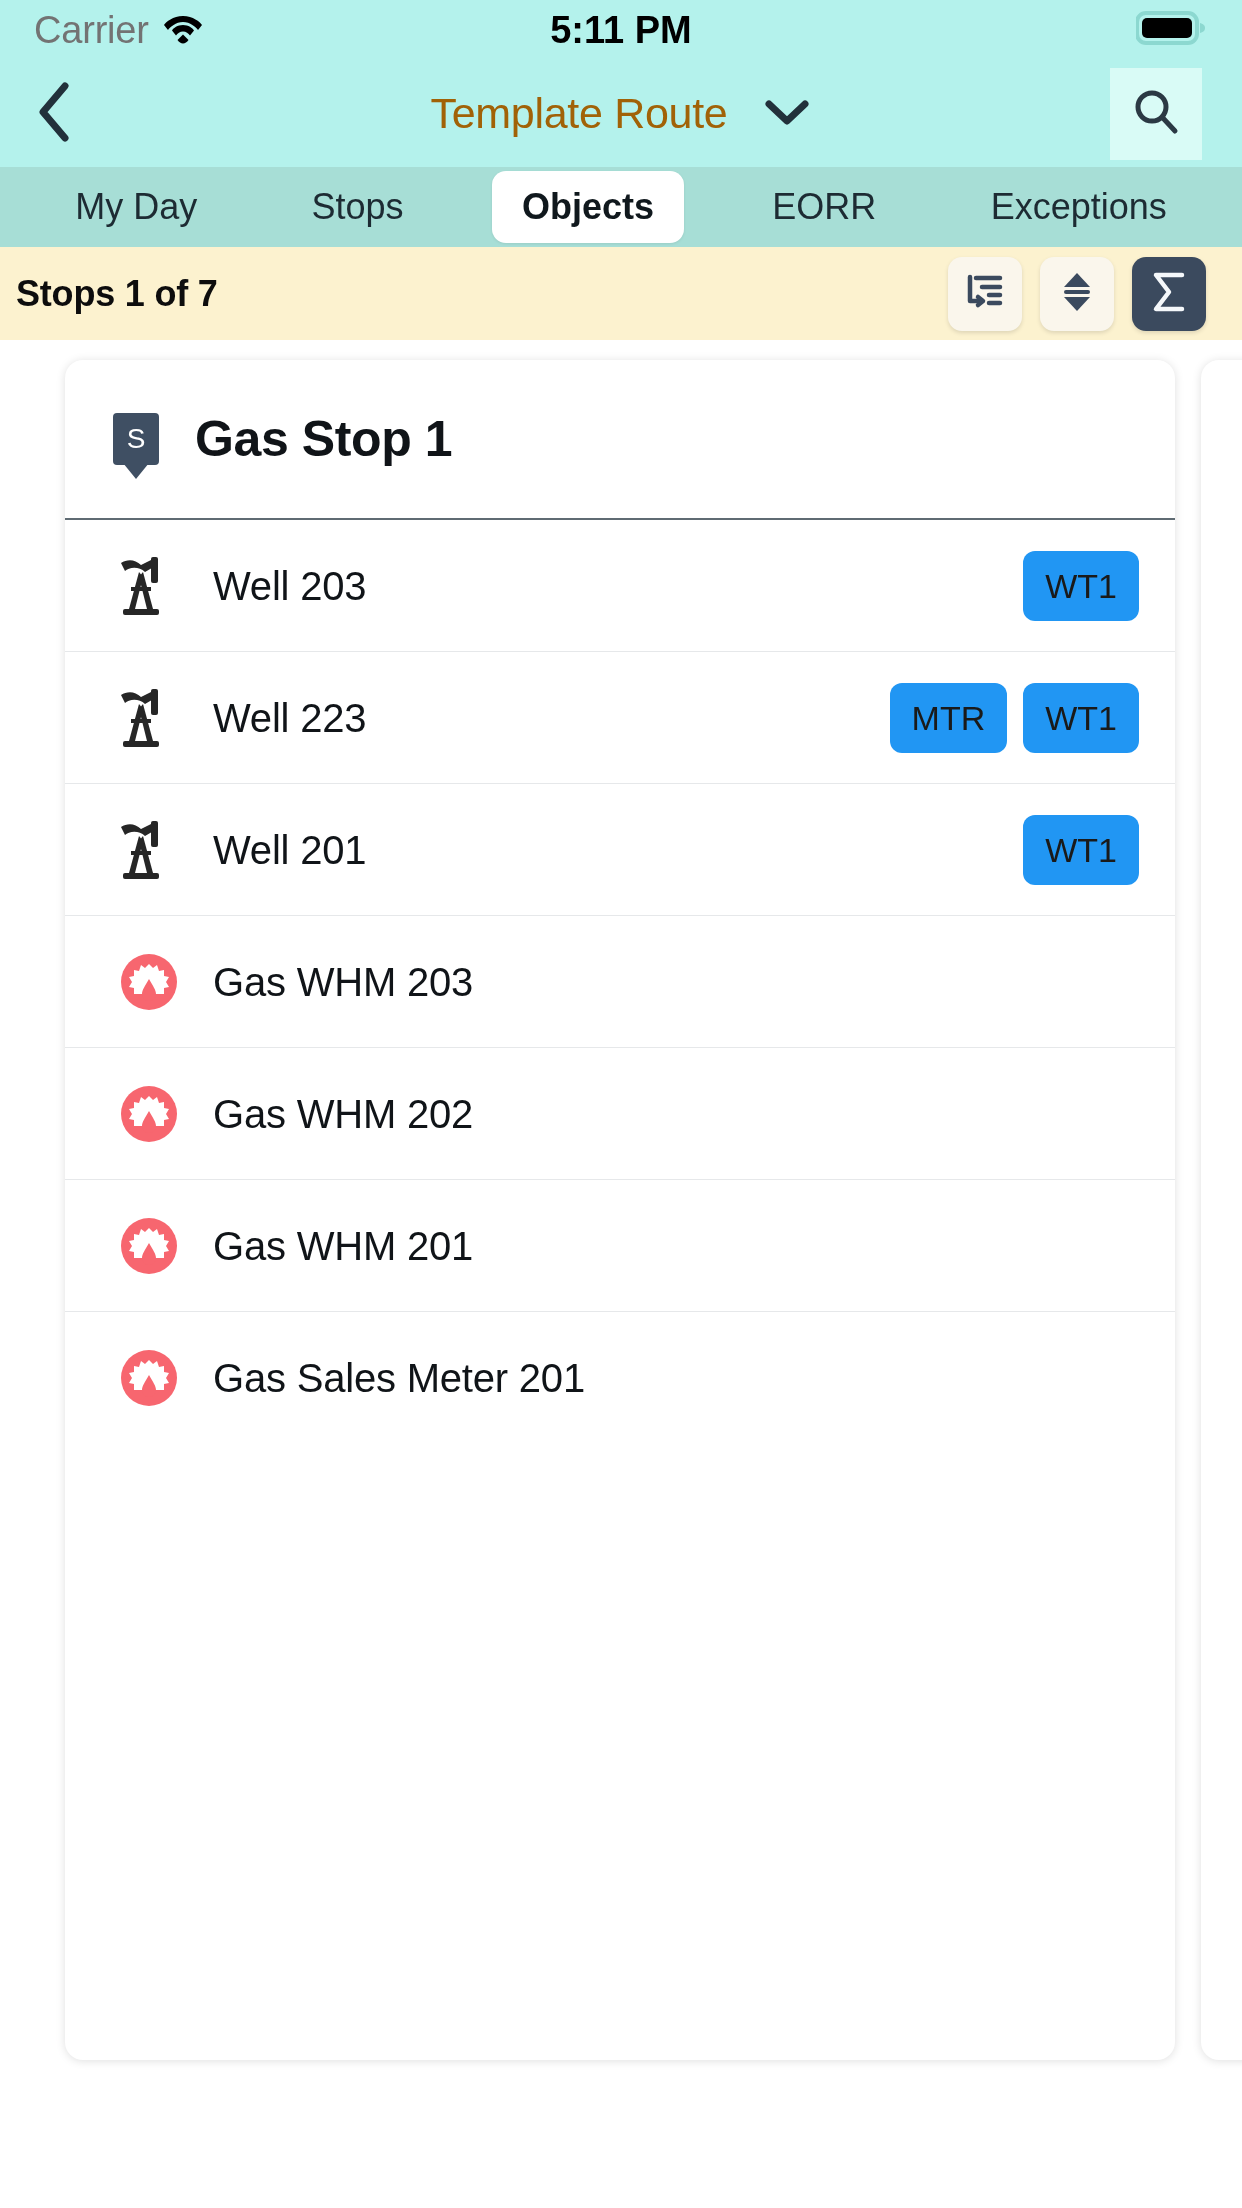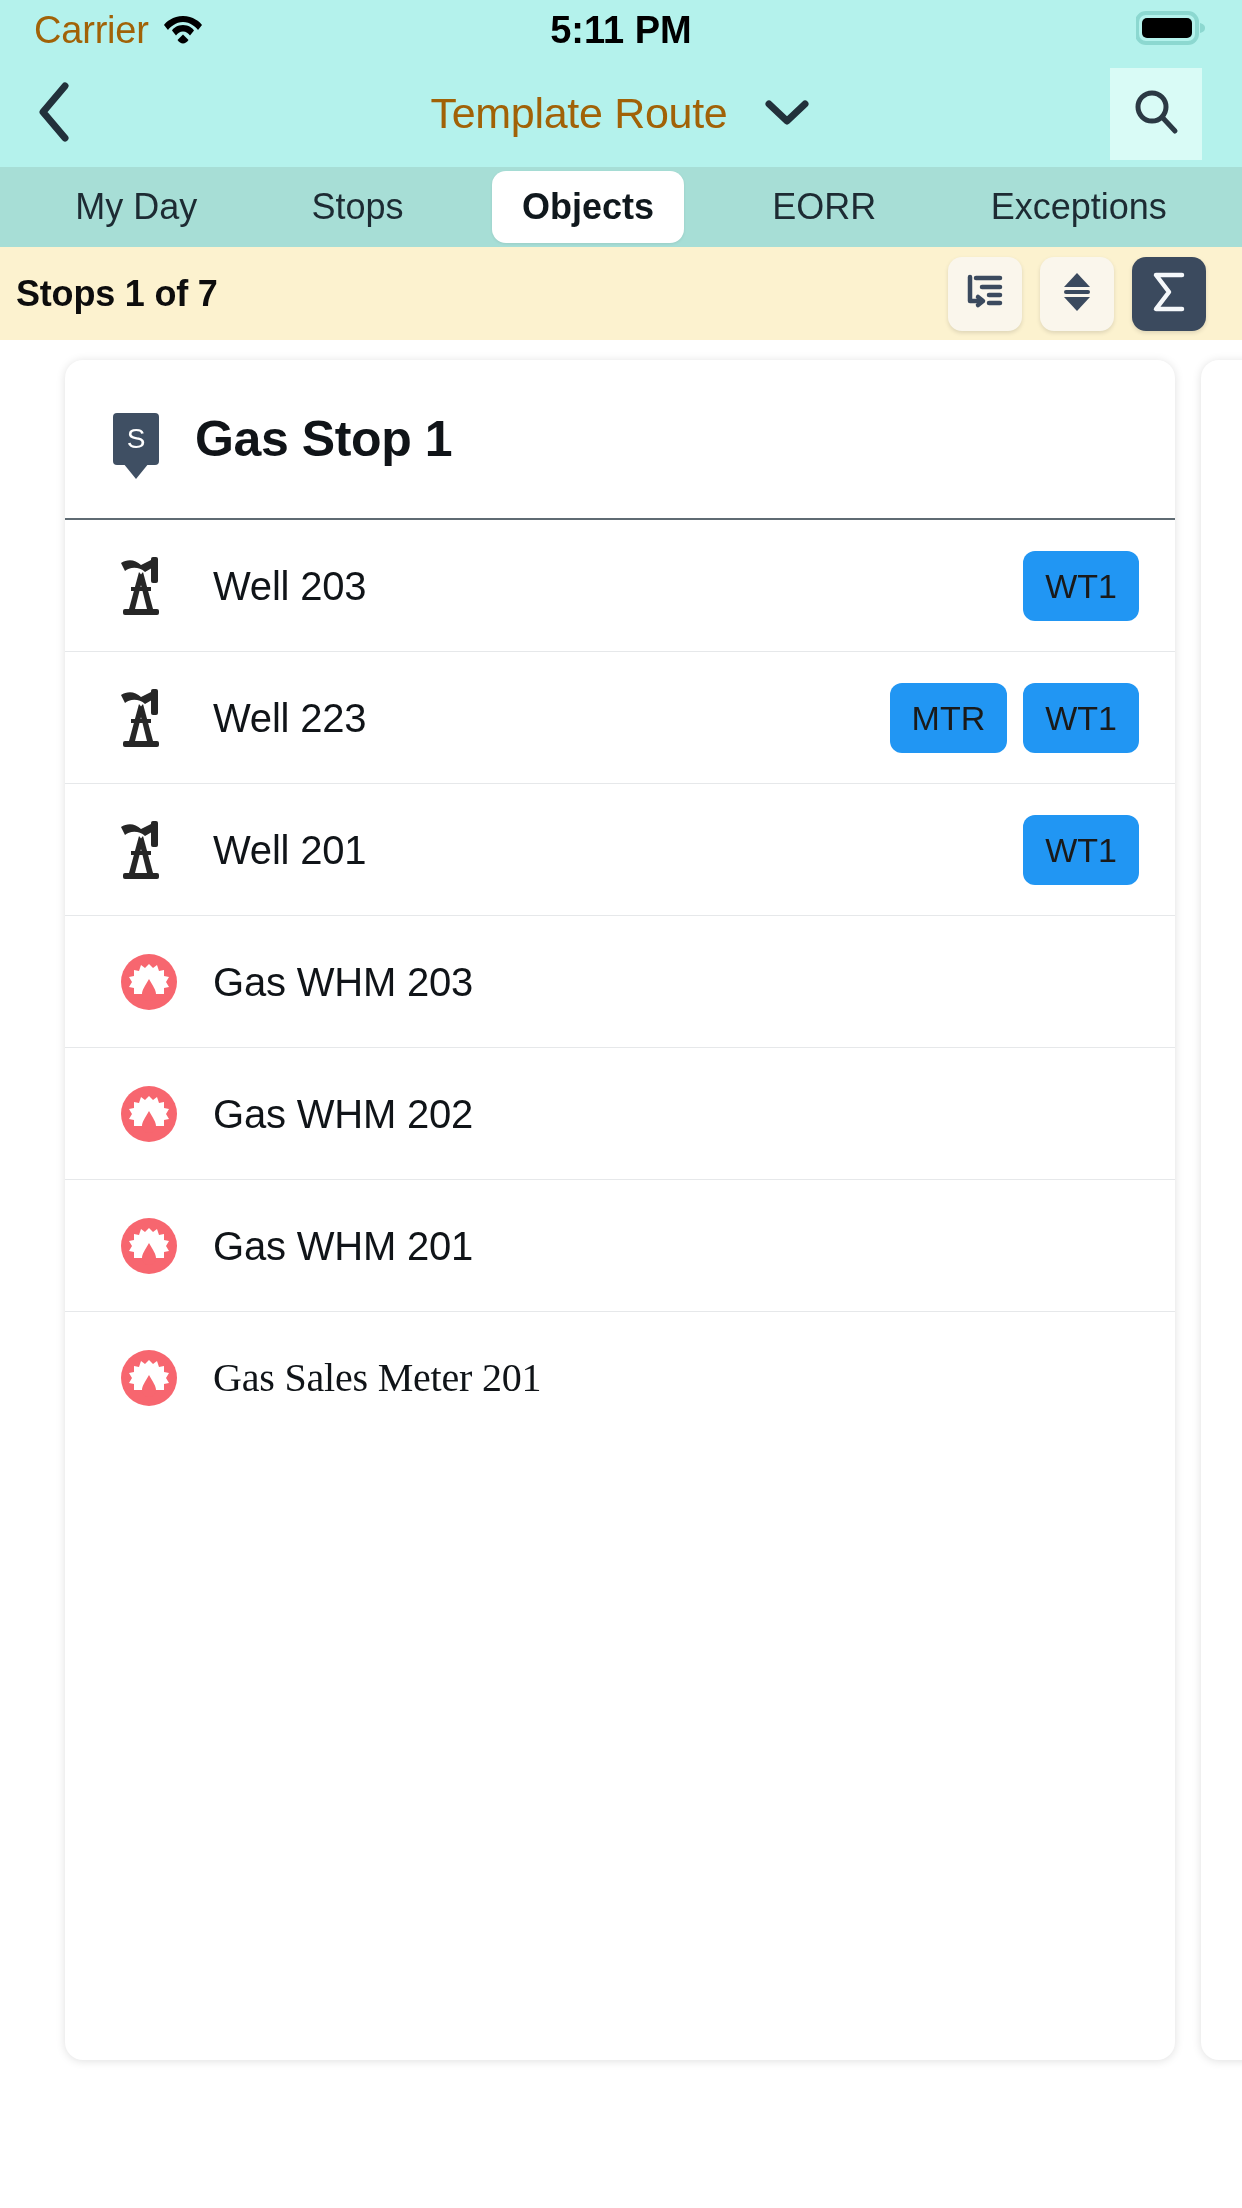--- a/index.html
+++ b/index.html
@@ -34,21 +34,21 @@
     align-items: center;
     padding: 0 34px;
   }
   .status-left {
     display: flex;
     align-items: center;
     gap: 14px;
   }
   .status-carrier {
     font-size: 38px;
-    color: #a16207;
+    color: #737373;
     letter-spacing: -0.2px;
     line-height: 1;
   }
   .wifi-icon { display: block; }
   .status-center {
     position: absolute;
     left: 0; right: 0;
     text-align: center;
     font-size: 38px;
     font-weight: 700;
@@ -239,21 +239,21 @@
   }
 
   .obj-row {
     height: 132px;
     display: flex;
     align-items: center;
     padding: 0 36px 0 48px;
     border-bottom: 1px solid #e6e8ea;
     cursor: pointer;
   }
-  .obj-row:last-child { border-bottom: none; font-family: Liberation Serif, serif; }
+  .obj-row:last-child { border-bottom: none; }
   .obj-icon {
     width: 72px;
     flex: 0 0 auto;
     display: flex;
     align-items: center;
     justify-content: center;
   }
   .obj-label {
     margin-left: 28px;
     font-size: 40px;

